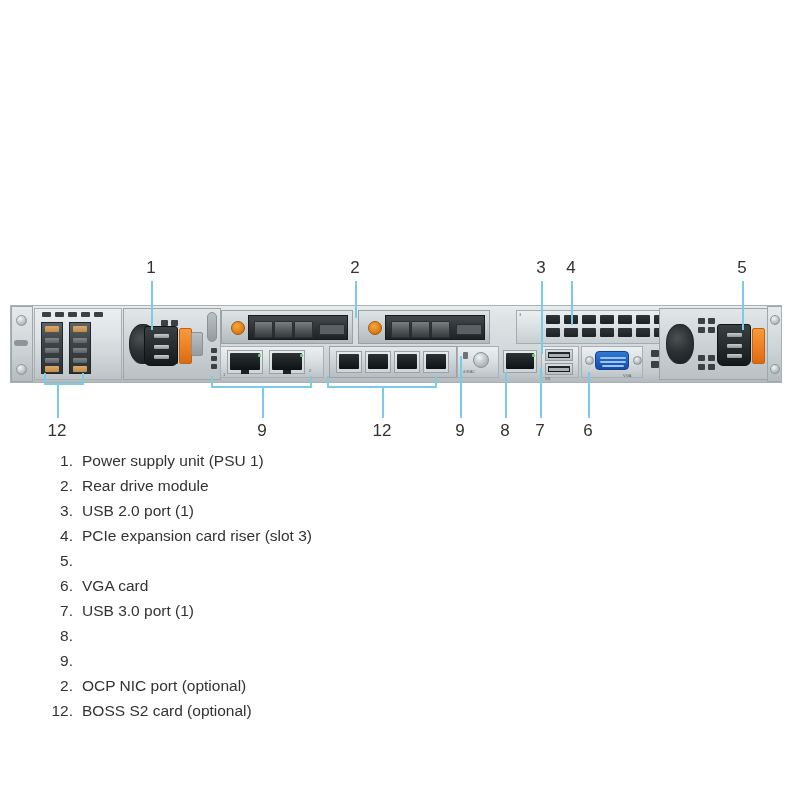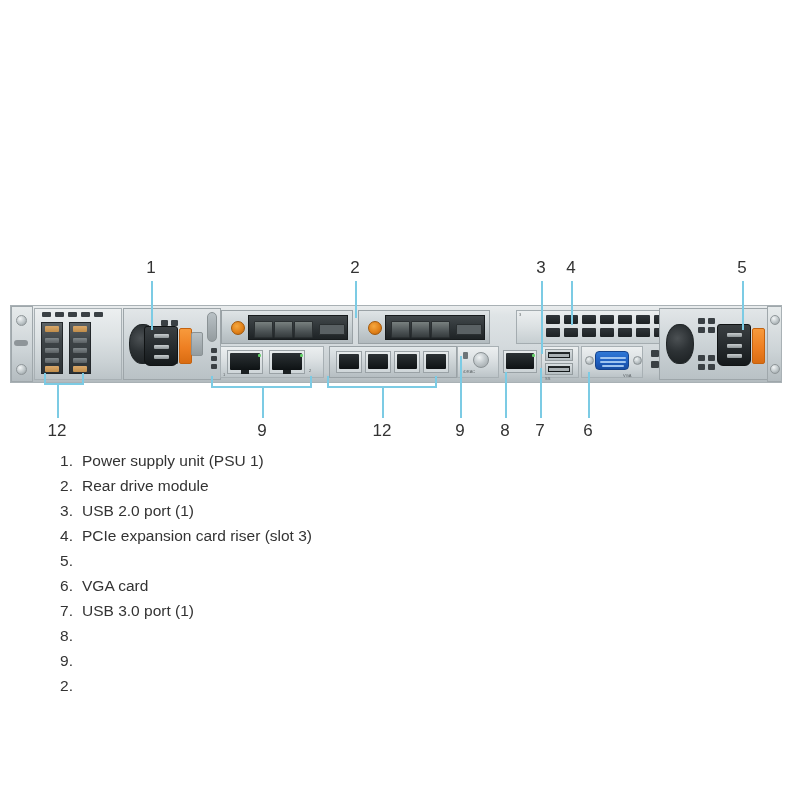--- a/index.html
+++ b/index.html
@@ -519,16 +519,21 @@
         <span class="legend-label">USB 3.0 port (1)</span>
       </div>
       <div class="legend-row">
         <span class="legend-num">8.</span>
       </div>
       <div class="legend-row">
         <span class="legend-num">9.</span>
       </div>
       <div class="legend-row">
         <span class="legend-num">2.</span>
+        <span class="legend-label">OCP NIC port (optional)</span>
+      </div>
+      <div class="legend-row">
+        <span class="legend-num">12.</span>
+        <span class="legend-label">BOSS S2 card (optional)</span>
       </div>
     </div>
 
 </div>
 
 </body></html>

